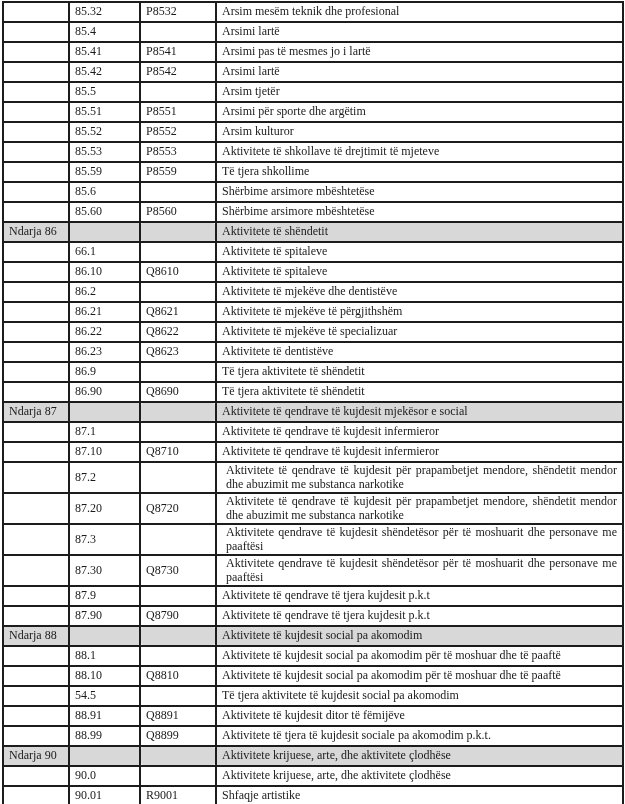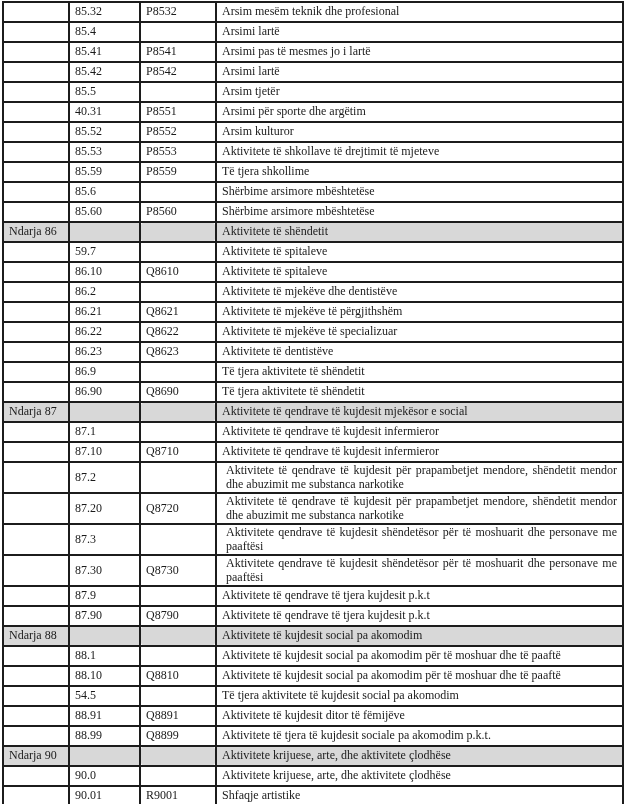--- a/index.html
+++ b/index.html
@@ -80,21 +80,21 @@
     <td class="c4">Arsimi lartë</td>
   </tr>
         <tr>
     <td class="c1"></td>
     <td class="c2">85.5</td>
     <td class="c3"></td>
     <td class="c4">Arsim tjetër</td>
   </tr>
         <tr>
     <td class="c1"></td>
-    <td class="c2">40.31</td>
+    <td class="c2">85.51</td>
     <td class="c3">P8551</td>
     <td class="c4">Arsimi për sporte dhe argëtim</td>
   </tr>
         <tr>
     <td class="c1"></td>
     <td class="c2">85.52</td>
     <td class="c3">P8552</td>
     <td class="c4">Arsim kulturor</td>
   </tr>
         <tr>
@@ -122,21 +122,21 @@
     <td class="c4">Shërbime arsimore mbështetëse</td>
   </tr>
         <tr class="section-row">
     <td class="c1">Ndarja 86</td>
     <td class="c2"></td>
     <td class="c3"></td>
     <td class="c4">Aktivitete të shëndetit</td>
   </tr>
         <tr>
     <td class="c1"></td>
-    <td class="c2">59.7</td>
+    <td class="c2">66.1</td>
     <td class="c3"></td>
     <td class="c4">Aktivitete të spitaleve</td>
   </tr>
         <tr>
     <td class="c1"></td>
     <td class="c2">86.10</td>
     <td class="c3">Q8610</td>
     <td class="c4">Aktivitete të spitaleve</td>
   </tr>
         <tr>

